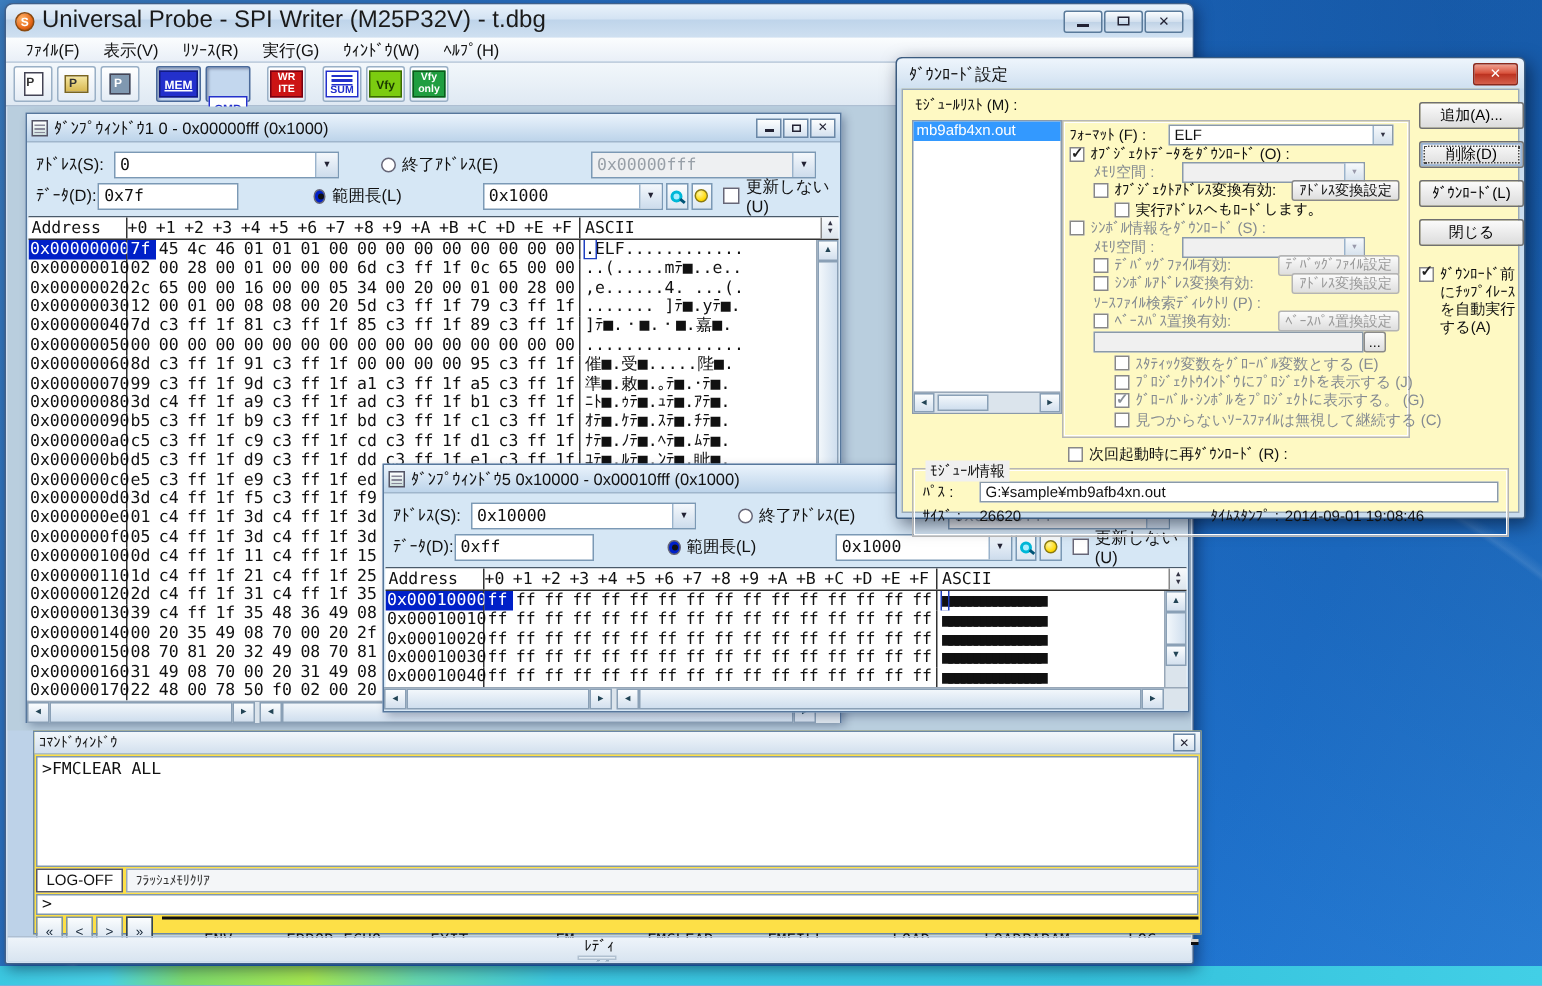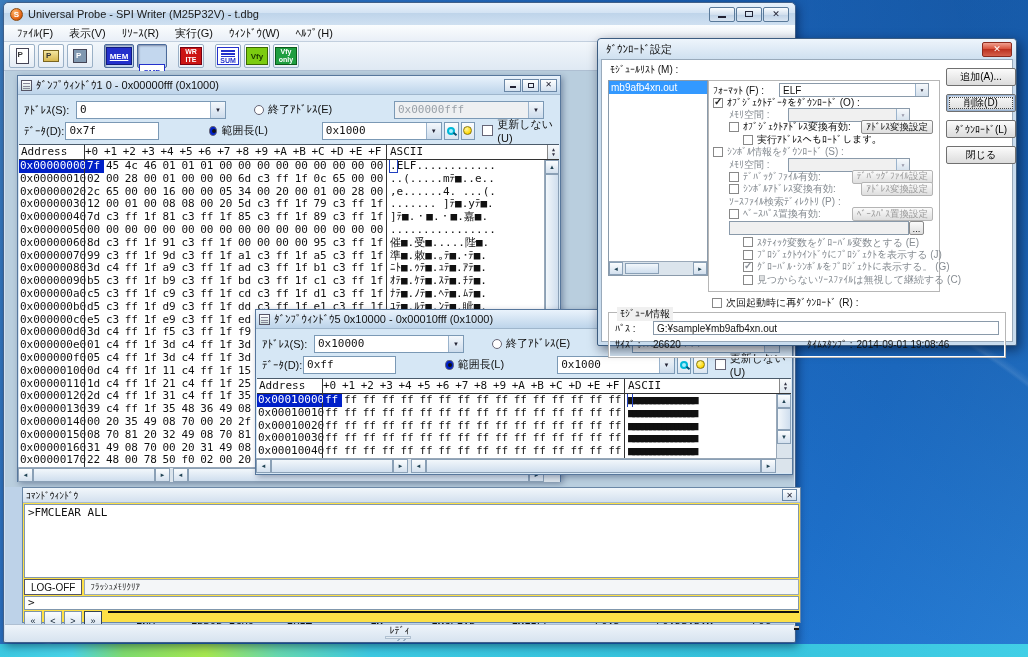--- a/index.html
+++ b/index.html
@@ -16,21 +16,21 @@
 
   
   .mainwin { position:absolute; left:3px; top:2px; width:793px; height:641px;
     background:#bdd2e8; border:1px solid #40608a; border-radius:5px 5px 2px 2px;
     box-shadow:0 0 0 1px rgba(255,255,255,.35) inset, 2px 3px 10px rgba(0,10,40,.5); }
   .titlebar { height:22px; display:flex; align-items:center; padding:0 6px; gap:5px;
     background:linear-gradient(#e9f2fb 0%,#d3e3f3 45%,#bed4ea 46%,#cfe0f1 100%); border-radius:5px 5px 0 0; }
   .app-icon { width:13px; height:13px; border-radius:50%;
     background:radial-gradient(circle at 35% 30%,#ffb46a,#e86a1a 60%,#a33c00); border:1px solid #8a4a10;
     color:#fff; font-size:8px; font-weight:bold; text-align:center; line-height:12px; }
-  .title-text { flex:1; font-size:11px; color:#1a1a1a; white-space:nowrap; overflow:hidden; }
+  .title-text { flex:1; font-size:16px; color:#1a1a1a; white-space:nowrap; overflow:hidden; }
   .capbtns { display:flex; gap:1px; }
   .capbtn { width:26px; height:15px; border:1px solid #5a7a9a; border-radius:2px;
     background:linear-gradient(#fafcfe,#d3e0ee 50%,#bfd2e6 51%,#d8e4f1); display:flex; align-items:center; justify-content:center; cursor:default; }
   .g-min { width:8px; height:2px; background:#223; margin-top:5px; }
   .g-max { width:8px; height:6px; border:1.5px solid #223; }
   .g-x { font-size:9px; color:#223; line-height:1; }
 
   .menubar { height:17px; background:linear-gradient(#fbfdfe,#e9eff7); border-bottom:1px solid #c2cfde;
     display:flex; align-items:center; padding-left:6px; gap:2px; }
   .menu-item { padding:1px 7px; font-size:11px; color:#111; }
@@ -130,21 +130,21 @@
 
   
   .dialog { position:absolute; left:597px; top:38px; width:420px; height:308px; background:#c9dcee;
     border:1px solid #3c5c80; border-radius:4px 4px 2px 2px; box-shadow:3px 4px 12px rgba(0,10,30,.55); z-index:40; }
   .dlg-title { height:20px; display:flex; align-items:center; padding:0 4px 0 8px;
     background:linear-gradient(#eef5fc,#cfe0f0); border-radius:4px 4px 0 0; font-size:11px; }
   .dlg-title .txt { flex:1; }
   .dlg-close { width:30px; height:15px; border:1px solid #8a2a1e; border-radius:2px;
     background:linear-gradient(#f0a090,#d8523c 45%,#bc3220 50%,#d4604c); color:#fff; font-size:9px;
     display:flex; align-items:center; justify-content:center; }
-  .dlg-client { position:absolute; left:3px; right:3px; top:20px; bottom:3px; background:#ffffff; border:1px solid #9ab; padding:14px; font-size:10px; }
+  .dlg-client { position:absolute; left:3px; right:3px; top:20px; bottom:3px; background:#fef9c3; border:1px solid #9ab; padding:14px; font-size:10px; }
   .dlbl { font-size:10px; color:#111; }
   .dis { color:#868c92; }
   .listbox { position:absolute; left:6px; top:20px; width:100px; height:196px; background:#fff; border:1px solid #8a9aaa; }
   .lb-item { background:#3399ff; color:#fff; padding:0 2px; font-size:10px; height:13px; line-height:13px; white-space:nowrap; overflow:hidden; }
   .lb-hsb { position:absolute; left:0; right:0; bottom:0; height:14px; display:flex; background:#dbe4ec; border-top:1px solid #99a8b8; }
   .lb-hsb .sa { width:14px; height:100%; }
   .dgroup { position:absolute; left:106px; top:20px; width:232px; height:212px; border:1px solid #b6b6b6;
     box-shadow:inset 0 0 0 1px #fff; padding:3px 4px; }
   .drow { display:flex; align-items:center; height:12.4px; font-size:10px; white-space:nowrap; }
   .ind1 { padding-left:16px; } .ind2 { padding-left:30px; }
@@ -1262,15 +1262,19 @@
         <span class="dlbl" style="margin-left:60px">ﾀｲﾑｽﾀﾝﾌﾟ :</span>
         <span class="dlbl">2014-09-01 19:08:46</span>
       </div>
     </div>
 
     <div class="dlg-btncol">
       <button class="dlg-btn">追加(A)...</button>
       <button class="dlg-btn focused">削除(D)</button>
       <button class="dlg-btn">ﾀﾞｳﾝﾛｰﾄﾞ(L)</button>
       <button class="dlg-btn">閉じる</button>
+      <div class="autoerase">
+        <span class="dcb checked"></span>
+        <span class="dlbl">ﾀﾞｳﾝﾛｰﾄﾞ前にﾁｯﾌﾟｲﾚｰｽを自動実行する(A)</span>
+      </div>
     </div>
   </div>
 </div>
 
 </body></html>

